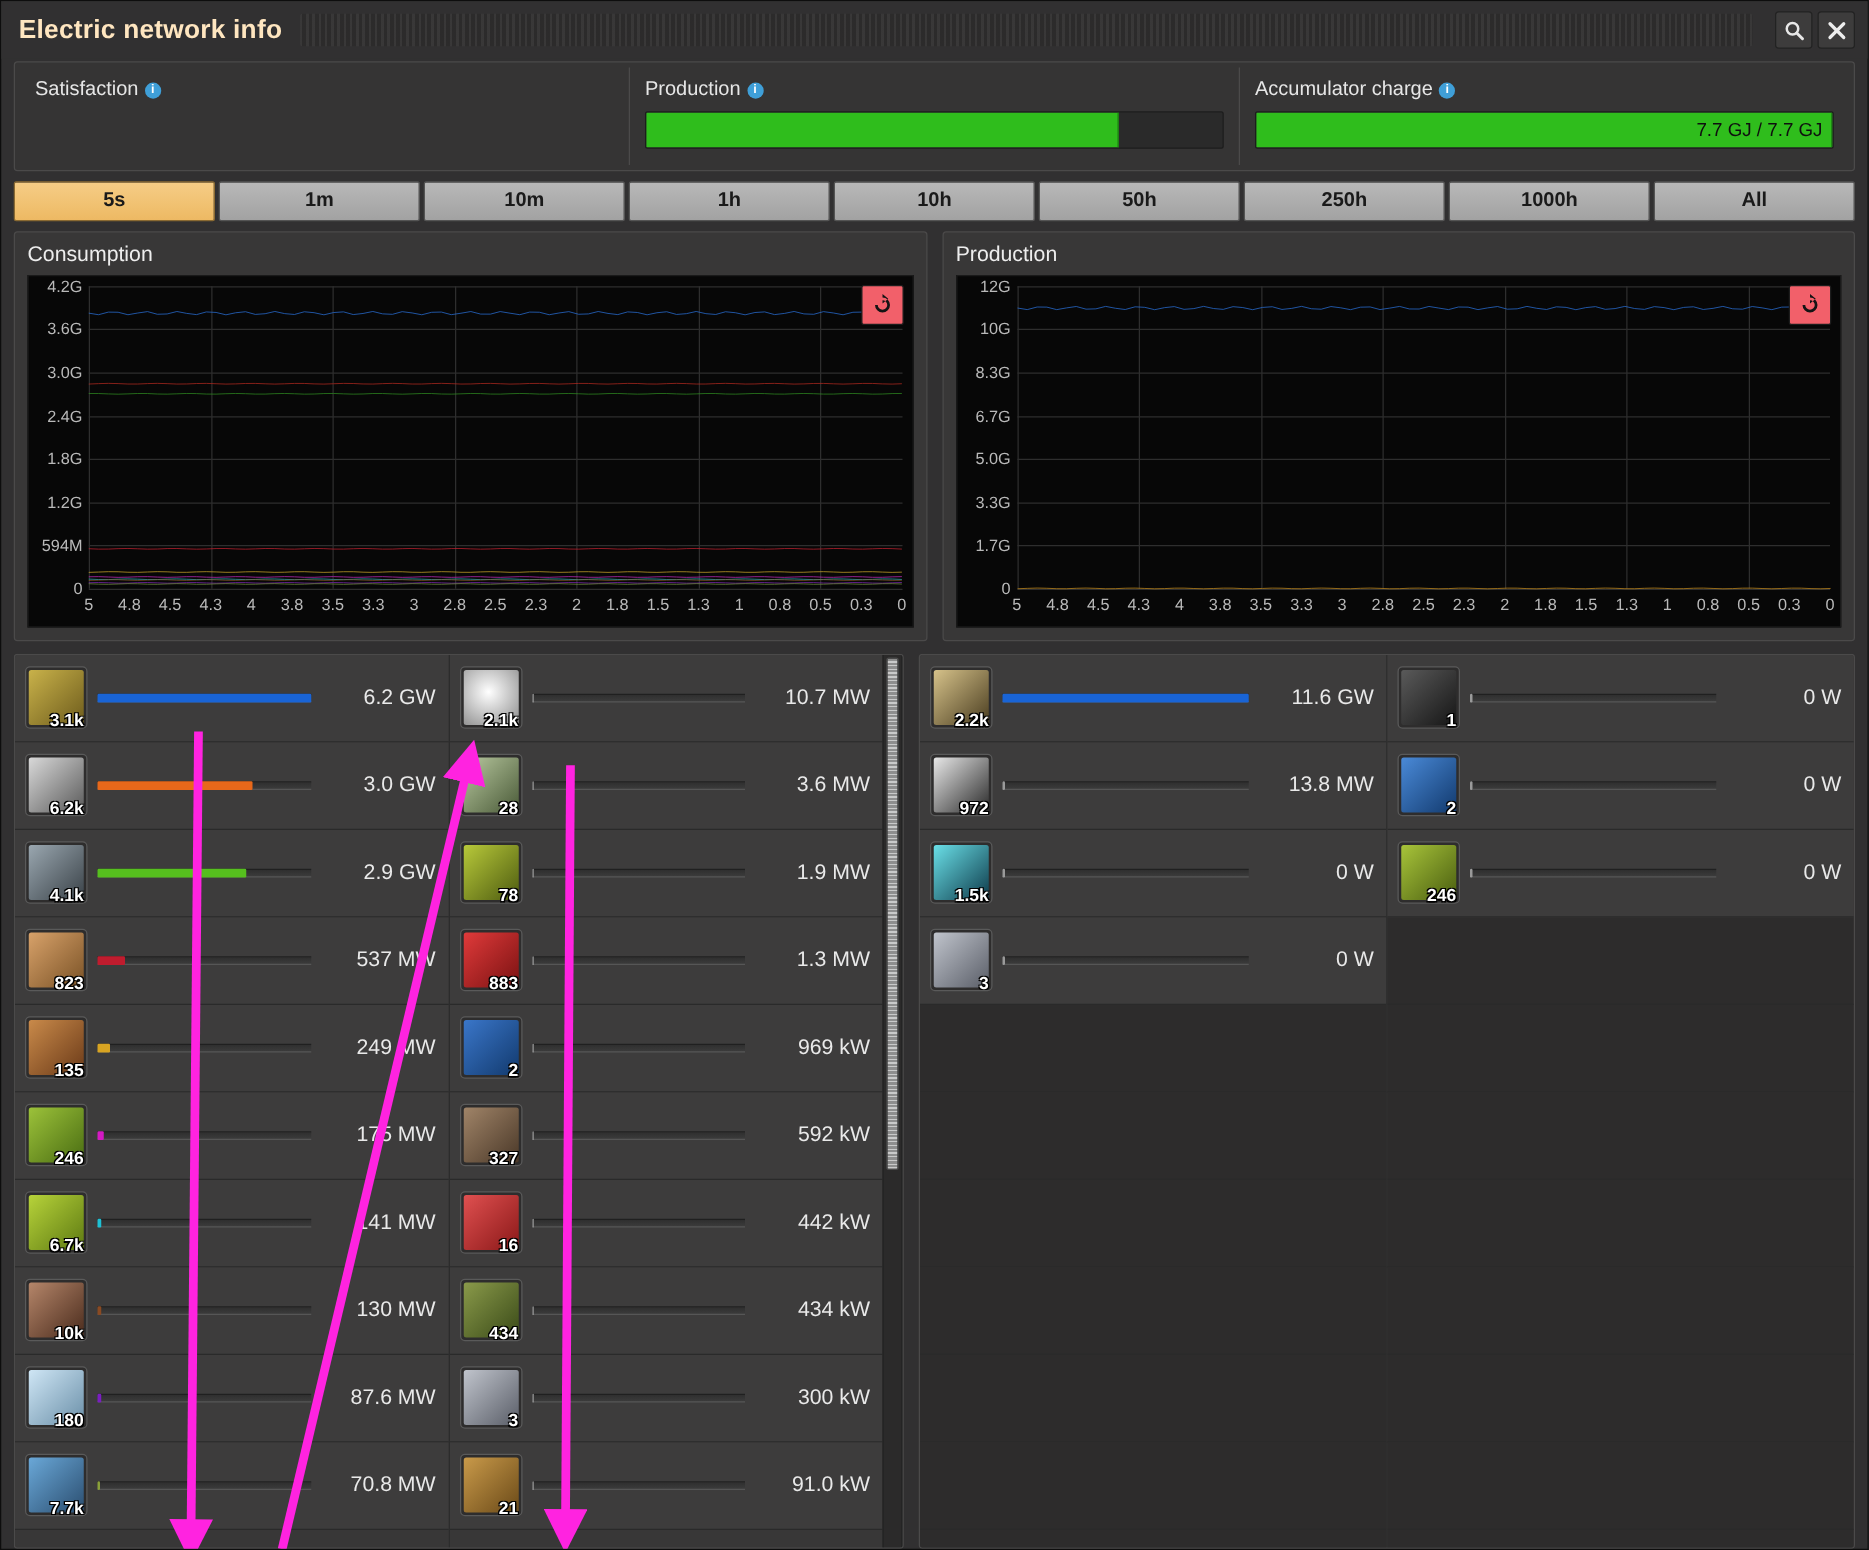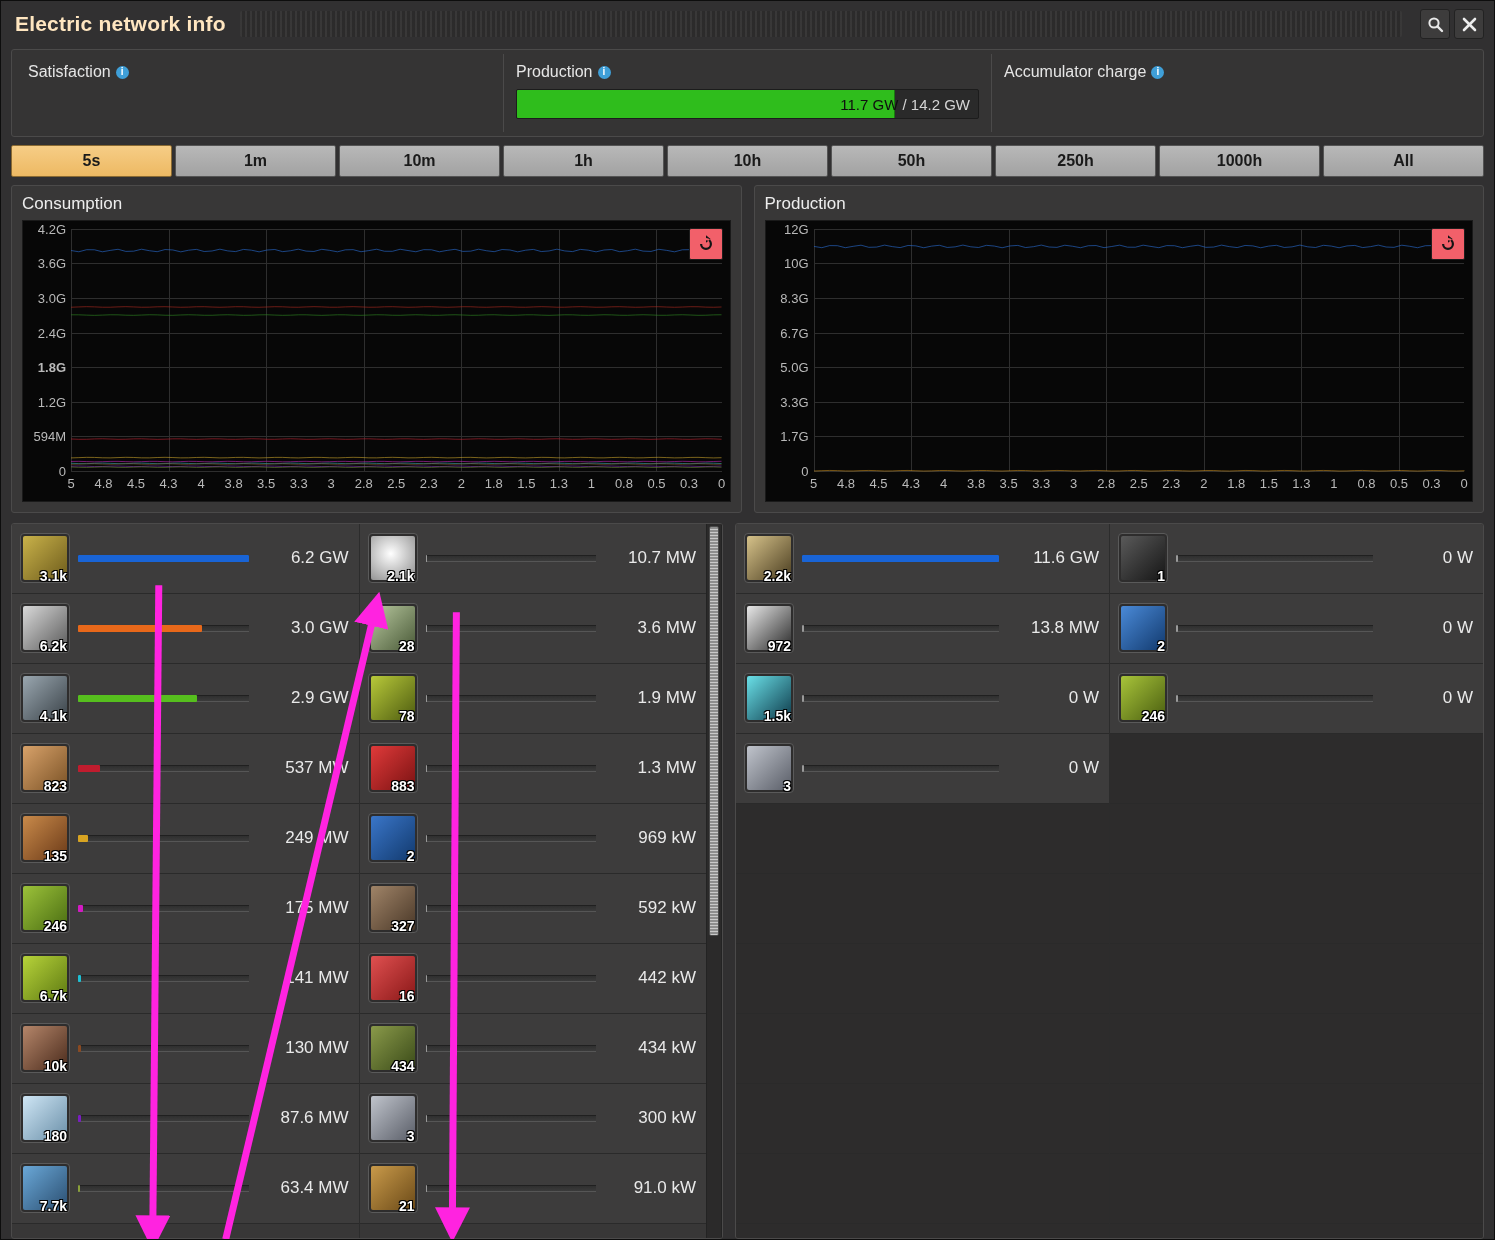--- a/index.html
+++ b/index.html
@@ -307,30 +307,33 @@
       </div>
     </div>
 
     <div class="summary-cell">
       <div class="summary-label">
         <span>Production</span>
         <span class="info-dot">i</span>
       </div>
       <div class="progress-track">
         <div class="progress-fill" id="fill1" style="width: 82%; background: rgb(47, 189, 28);"></div>
-        <div class="progress-text">
-          <span>11.7 GW</span><span class="dim"> / </span><span class="dim">14.2 GW</span>
-        </div>
       </div>
     </div>
 
     <div class="summary-cell">
       <div class="summary-label">
         <span>Accumulator charge</span>
         <span class="info-dot">i</span>
+      </div>
+      <div class="progress-track">
+        <div class="progress-fill" id="fill2" style="width: 100%; background: rgb(47, 189, 28);"></div>
+        <div class="progress-text">
+          <span>7.7 GJ</span><span> / </span><span>7.7 GJ</span>
+        </div>
       </div>
     </div>
 
   </div>
 
   <div class="tabs" id="time-tabs">
       <div class="tab active">5s</div>
       <div class="tab">1m</div>
       <div class="tab">10m</div>
       <div class="tab">1h</div>
@@ -349,21 +352,21 @@
         <div class="reset-btn">
           <svg width="20" height="20" viewBox="0 0 20 20">
             <path d="M16 10 A6 6 0 1 1 10 4 L10 1.2 L5.4 5 L10 8.8 L10 6.2 A3.8 3.8 0 1 0 13.8 10 Z" fill="#141414" transform="scale(-1,1) translate(-20,0)"></path>
           </svg>
         </div>
         <div class="ylabels" id="cy">
             <div class="ylabel" style="top: 0%;">4.2G</div>
             <div class="ylabel" style="top: 14.2857%; text-align: right;">3.6G</div>
             <div class="ylabel" style="top: 28.5714%;">3.0G</div>
             <div class="ylabel" style="top: 42.8571%;">2.4G</div>
-            <div class="ylabel" style="top: 57.1429%; font-weight: bold;">1.8G</div>
+            <div class="ylabel" style="top: 57.1429%;">1.8G</div>
             <div class="ylabel" style="top: 71.4286%;">1.2G</div>
             <div class="ylabel" style="top: 85.7143%;">594M</div>
             <div class="ylabel" style="top: 100%;">0</div>
           </div>
         <div class="plot-inner" id="cplot">
             <div class="gridline-h" style="top: 0%;"></div>
             <div class="gridline-h" style="top: 14.2857%;"></div>
             <div class="gridline-h" style="top: 28.5714%;"></div>
             <div class="gridline-h" style="top: 42.8571%;"></div>
             <div class="gridline-h" style="top: 57.1429%;"></div>
@@ -598,21 +601,21 @@
             <div class="row-val">87.6 MW</div>
           </div>
           <div class="row">
             <div class="icon-box">
               <div class="icon-art" style="background: linear-gradient(135deg, rgb(106, 168, 216), rgb(43, 78, 112));"></div>
               <div class="icon-count">7.7k</div>
             </div>
             <div class="row-bar">
               <div class="fill" style="width: 1%; background: rgb(138, 160, 58);"></div>
             </div>
-            <div class="row-val">63.4 MW</div>
+            <div class="row-val">70.8 MW</div>
           </div>
         </div>
       <div class="list-col" id="cons-col2">
           <div class="row">
             <div class="icon-box">
               <div class="icon-art" style="background: radial-gradient(circle at 45% 40%, rgb(255, 255, 255), rgb(138, 138, 138));"></div>
               <div class="icon-count">2.1k</div>
             </div>
             <div class="row-bar">
               <div class="fill" style="width: 1%; background: rgb(154, 154, 154);"></div>

